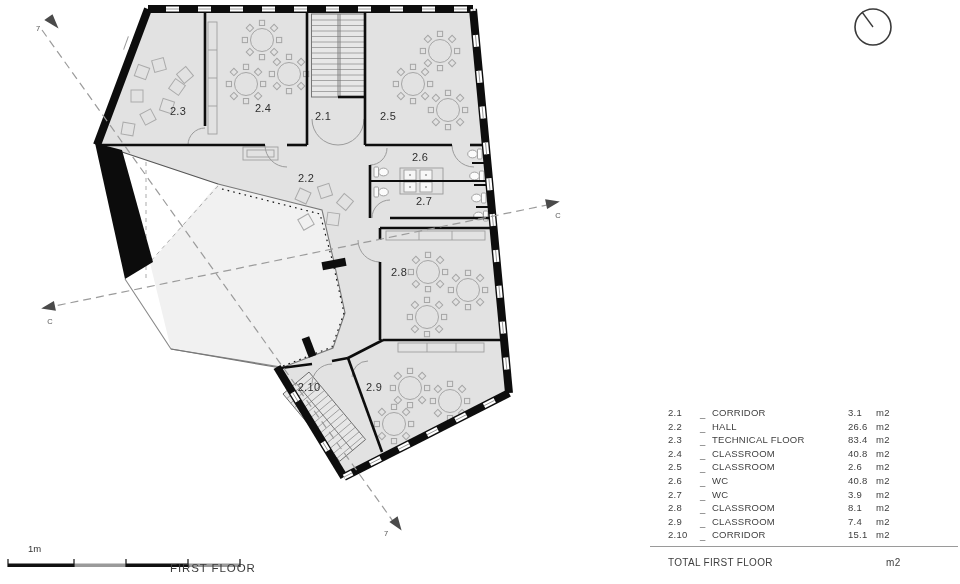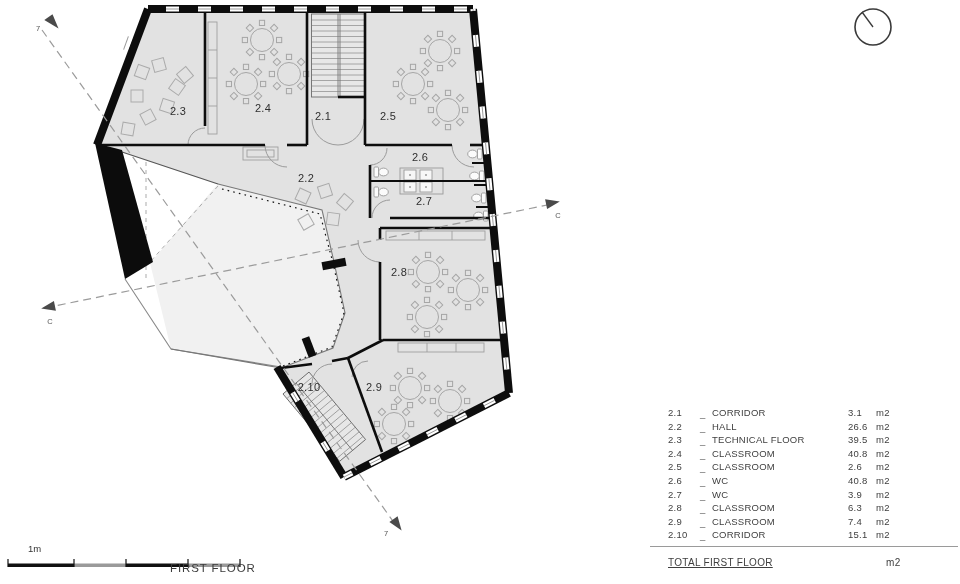--- a/index.html
+++ b/index.html
@@ -7,21 +7,21 @@
   #plan-svg{position:absolute;left:0;top:0;}
   .legend{position:absolute;left:650px;top:406px;width:308px;color:#3e3e3e;
     font-size:9.5px;letter-spacing:.25px;}
   .lrow{display:grid;grid-template-columns:32px 12px 136px 28px auto;
     height:13.6px;line-height:13.6px;padding-left:18px;}
   .lrow .sep{color:#555;transform:translateY(1px);}
   .total-rule{position:absolute;left:650px;top:546px;width:308px;height:0;
     border-top:1px solid #9a9a9a;}
   .total-row{position:absolute;left:650px;top:556px;width:308px;color:#3e3e3e;
     font-size:10px;letter-spacing:.3px;height:14px;line-height:14px;}
-  .total-row .tlabel{position:absolute;left:18px;text-decoration:underline;}
+  .total-row .tlabel{position:absolute;left:18px;}
   .total-row .tarea{position:absolute;left:200px;margin-top:36px;}
   .total-row .tunit{position:absolute;left:236px;}
   .floor-title{position:absolute;left:152px;top:562px;font-size:11.5px;
     letter-spacing:.9px;color:#3b3b3b;margin-left:18px;}
   .scalebar{position:absolute;left:4px;top:540px;}
 </style>
 </head>
 <body>
 
 <svg id="plan-svg" width="960" height="584" viewBox="0 0 960 584">
@@ -279,21 +279,21 @@
     <span>2.2</span>
       <span class="sep">_</span>
       <span>HALL</span>
       <span>26.6</span>
       <span>m2</span>
   </div>
   <div class="lrow">
     <span>2.3</span>
       <span class="sep">_</span>
       <span>TECHNICAL FLOOR</span>
-      <span>39.5</span>
+      <span>83.4</span>
       <span>m2</span>
   </div>
   <div class="lrow">
     <span>2.4</span>
       <span class="sep">_</span>
       <span>CLASSROOM</span>
       <span>40.8</span>
       <span>m2</span>
   </div>
   <div class="lrow">
@@ -314,21 +314,21 @@
     <span>2.7</span>
       <span class="sep">_</span>
       <span>WC</span>
       <span>3.9</span>
       <span>m2</span>
   </div>
   <div class="lrow">
     <span>2.8</span>
       <span class="sep">_</span>
       <span>CLASSROOM</span>
-      <span>6.3</span>
+      <span>8.1</span>
       <span>m2</span>
   </div>
   <div class="lrow">
     <span>2.9</span>
       <span class="sep">_</span>
       <span>CLASSROOM</span>
       <span>7.4</span>
       <span>m2</span>
   </div>
   <div class="lrow">

